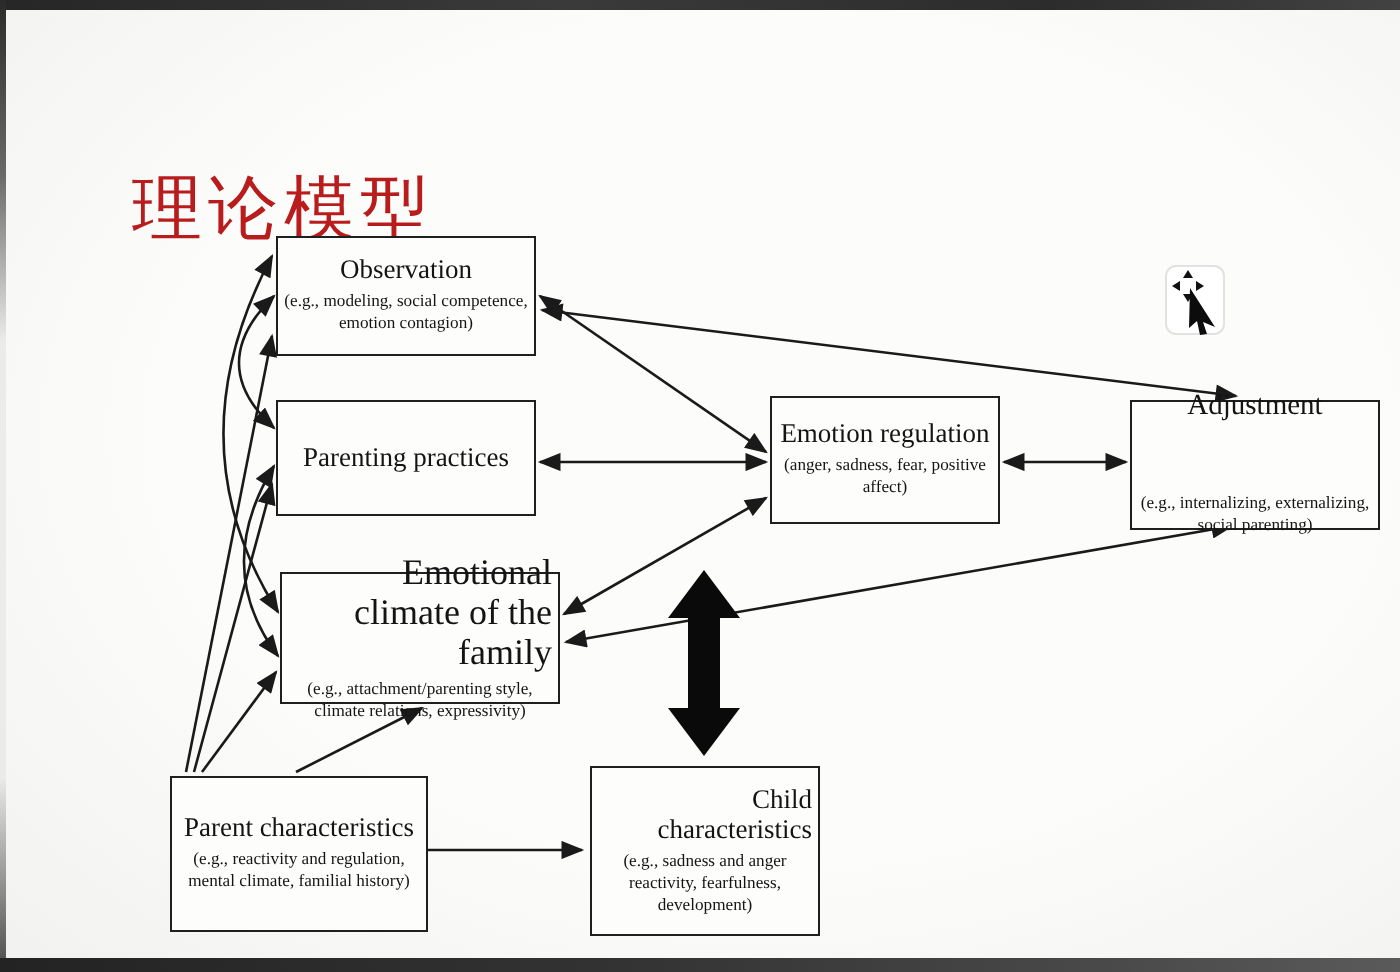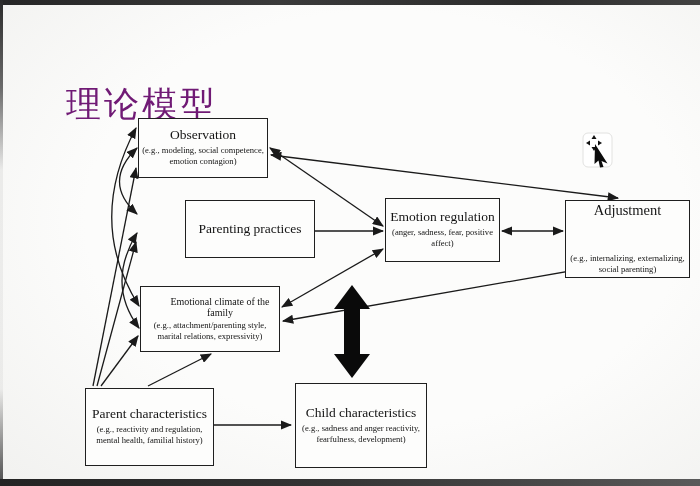--- a/index.html
+++ b/index.html
@@ -12,44 +12,44 @@
 
   
   .top-bar{position:absolute;left:0;top:0;width:700px;height:5px;background:linear-gradient(90deg,#262626,#3a3a3a 40%,#2c2c2c 75%,#424242);}
   .bottom-bar{position:absolute;left:0;bottom:0;width:700px;height:7px;background:linear-gradient(90deg,#232323,#333 45%,#4a4a4a 80%,#5a5a5a);}
   .left-edge{position:absolute;left:0;top:0;width:3px;height:486px;
     background:linear-gradient(180deg,#2a2a2a 0%,#6a6a6a 18%,rgba(160,160,160,.15) 35%,rgba(160,160,160,.12) 80%,#4a4a4a 100%);}
 
   .slide-title{
     position:absolute;left:66px;top:48px;
     font-family:"DejaVu Sans","Liberation Sans",sans-serif;
-    font-size:35px;font-weight:500;color:#701a75;letter-spacing:3px;margin-top:33px;
+    font-size:35px;font-weight:500;color:#b91c1c;letter-spacing:3px;margin-top:33px;
   }
 
   svg.wires{position:absolute;left:0;top:0;width:700px;height:486px;}
   svg.wires path{fill:none;stroke:#1a1a1a;stroke-width:1.3px;}
   svg.wires path.thick{fill:#0a0a0a;stroke:none;}
 
   .box{
     position:absolute;background:#fdfdfc;border:1.6px solid #1f1f1f;
     display:flex;flex-direction:column;align-items:center;justify-content:center;
     text-align:center;color:#141414;box-sizing:border-box;padding:2px 3px;
   }
-  .box-title{font-size:13.5px;line-height:1.1;}
+  .box-title{font-size:13.5px;line-height:1.1;text-align:right;}
   .box-sub{font-size:8.6px;line-height:1.3;margin-top:2px;}
 
   #box-observation {left:138px;top:118px;width:130px;height:60px;}
-  #box-parenting   {left:138px;top:200px;width:130px;height:58px;margin-left:47px;}
+  #box-parenting   {left:138px;top:200px;width:130px;height:58px;}
   #box-climate     {left:140px;top:286px;width:140px;height:66px;}
   #box-parentchar  {left:85px; top:388px;width:129px;height:78px;}
-  #box-childchar   {left:295px;top:383px;width:132px;height:85px;}
+  #box-childchar   {left:295px;top:383px;width:115px;height:85px;}
   #box-emotionreg  {left:385px;top:198px;width:115px;height:64px;}
-  #box-adjustment  {left:565px;top:200px;width:125px;height:78px;gap:32px;}
+  #box-adjustment  {left:565px;top:200px;width:125px;height:65px;gap:32px;}
   #box-adjustment .box-title{font-size:14.5px;}
-  #box-climate .box-title{font-size:10px;margin-left:20px;}
+  #box-climate .box-title{font-size:18px;margin-left:20px;}
 
   .cursor-wrap{position:absolute;left:580px;top:130px;width:40px;height:45px;}
 </style>
 </head>
 <body>
 
 <div id="screen">
 
   <div class="top-bar"></div>
   <div class="left-edge"></div>
@@ -90,26 +90,26 @@
     <div class="box-title">Observation</div>
     <div class="box-sub">(e.g., modeling, social competence, emotion contagion)</div>
   </div>
 
   <div class="box" id="box-parenting">
     <div class="box-title">Parenting practices</div>
   </div>
 
   <div class="box" id="box-climate">
     <div class="box-title">Emotional climate of the family</div>
-    <div class="box-sub">(e.g., attachment/parenting style, marital relations, expressivity)</div>
+    <div class="box-sub">(e.g., attachment/parenting style, climate relations, expressivity)</div>
   </div>
 
   <div class="box" id="box-parentchar">
     <div class="box-title">Parent characteristics</div>
-    <div class="box-sub">(e.g., reactivity and regulation, mental health, familial history)</div>
+    <div class="box-sub">(e.g., reactivity and regulation, mental climate, familial history)</div>
   </div>
 
   <div class="box" id="box-childchar">
     <div class="box-title">Child characteristics</div>
     <div class="box-sub">(e.g., sadness and anger reactivity, fearfulness, development)</div>
   </div>
 
   <div class="box" id="box-emotionreg">
     <div class="box-title">Emotion regulation</div>
     <div class="box-sub">(anger, sadness, fear, positive affect)</div>

